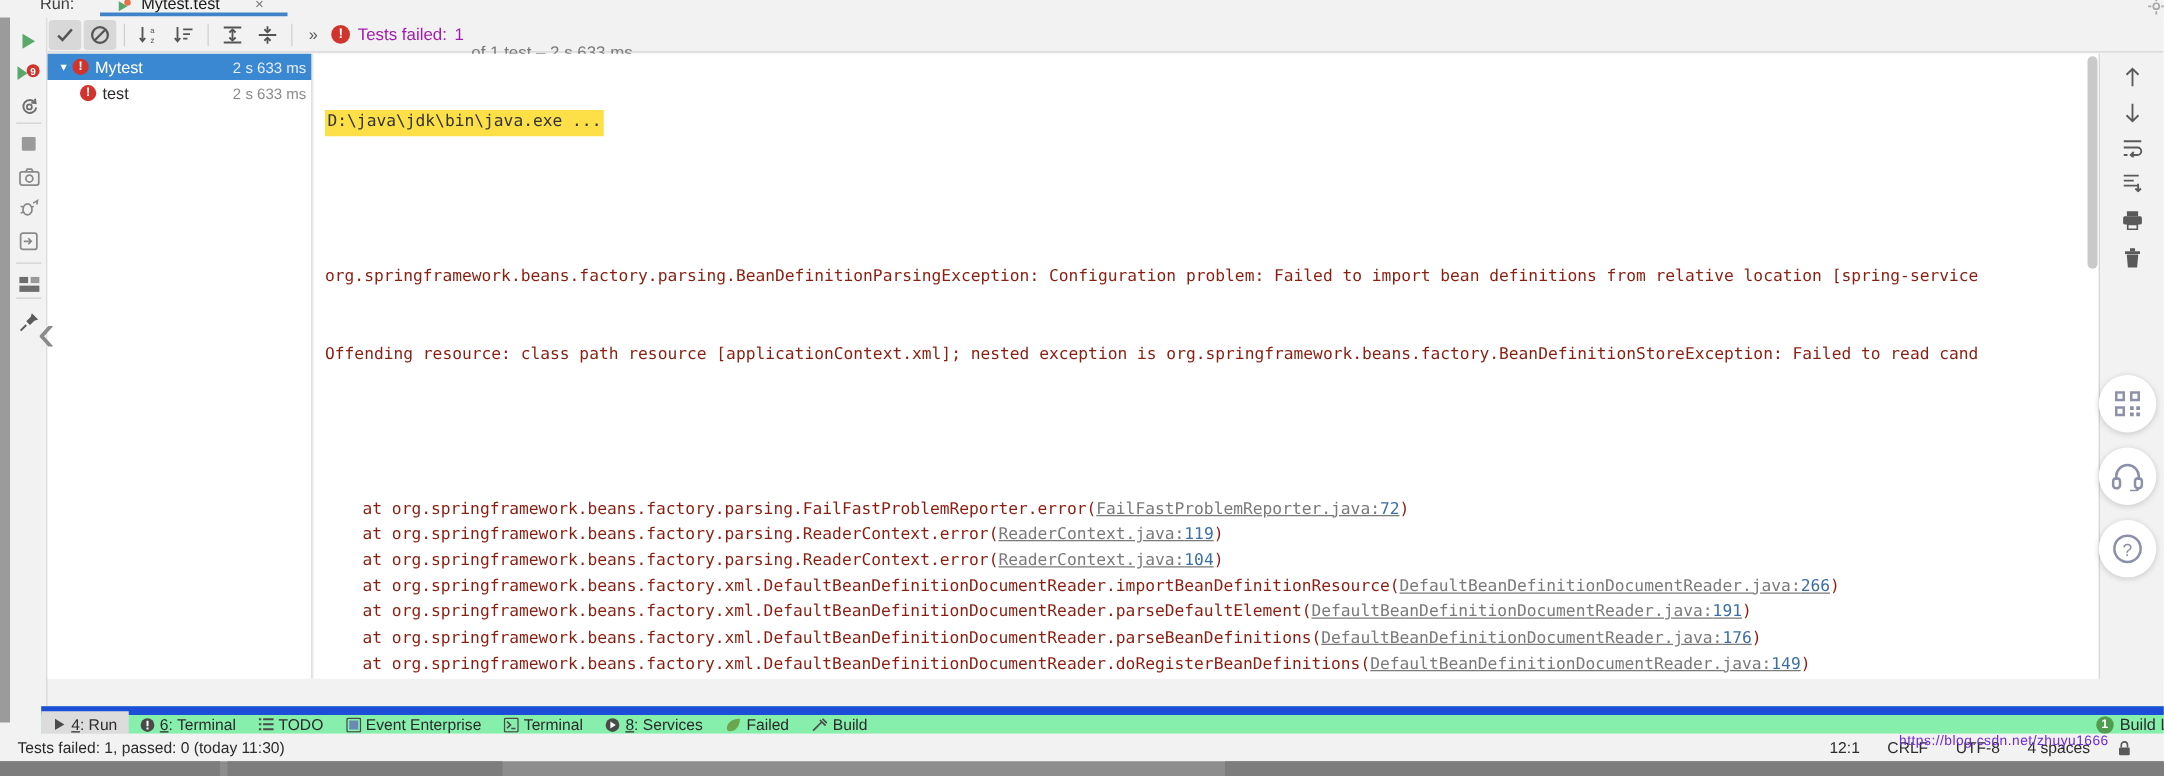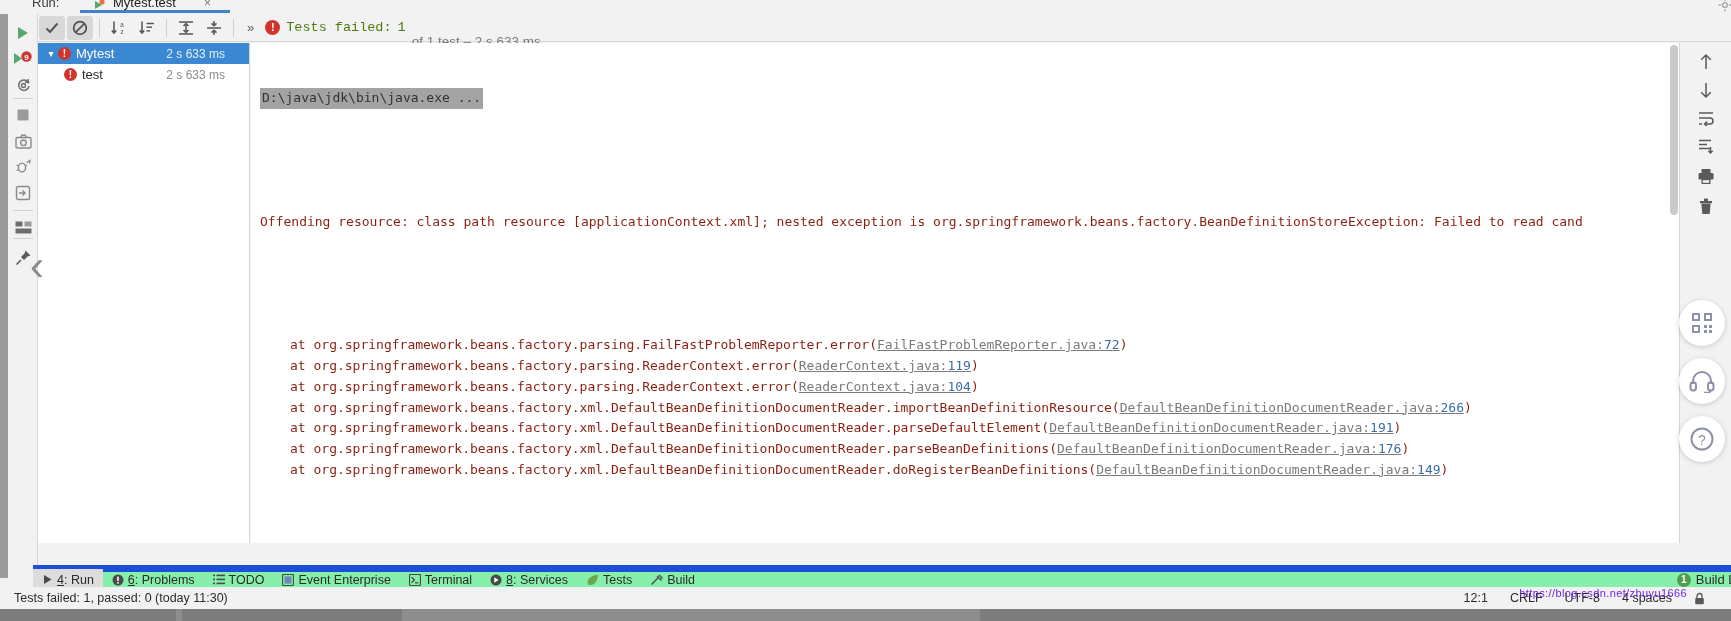--- a/index.html
+++ b/index.html
@@ -62,21 +62,21 @@
     display:flex;align-items:center;justify-content:center;
     border-radius:3px;
   }
   .tbtn.active{ background:#d8d8d8; }
   .tsep{ width:1px;height:18px;background:#cfcfcf;margin:0 5px; }
   .chev{ color:#5a5a5a; font-size:13px; padding:0 8px; letter-spacing:-1px;}
   .status{
     display:flex;align-items:center;gap:6px; margin-left:4px;
     font-size:13.5px;
   }
-  .status .red{ color:#4d7c0f;font-family:Liberation Mono, monospace; }
+  .status .red{ color:#a21caf; }
   .status .gray{ color:#7a7a7a;margin-top:28px; }
   .errdot{
     width:15px;height:15px;border-radius:50%;background:#d0342c;
     color:#fff;font-size:11px;font-weight:bold;
     display:flex;align-items:center;justify-content:center; line-height:1;
   }
 
   
   .tree{
     position:absolute; left:38px; top:43px; width:212px; bottom:78px;
@@ -87,33 +87,33 @@
     font-size:13px; padding-left:6px;
   }
   .trow.sel{ background:#3a87d2; color:#ffffff; }
   .trow .twist{ width:14px; text-align:center; font-size:10px; }
   .trow .fdot{
     width:13px;height:13px;border-radius:50%;background:#d0342c;color:#fff;
     font-size:10px;font-weight:bold;display:flex;align-items:center;justify-content:center;
     margin-right:5px; line-height:1;
   }
   .trow .tname{ flex:0 0 auto; }
-  .trow .ttime{ position:absolute; right:24px; font-size:12px; color:#8a8a8a; }
+  .trow .ttime{ position:absolute; right:4px; font-size:12px; color:#8a8a8a; }
   .trow.sel .ttime{ color:#e6eef8; }
 
   
   .console{
     position:absolute; left:251px; top:43px; right:52px; bottom:78px;
     background:#ffffff; overflow:hidden;
     font-family:"DejaVu Sans Mono","Liberation Mono", monospace;
     font-size:13px; line-height:20.7px;
     white-space:pre; color:#8a1f11;
   }
   .console .cmdline{
-    color:#333; background:#a3a3a3; display:inline-block; padding:0 2px;
+    color:#333; background:#fde047; display:inline-block; padding:0 2px;
     margin:4px 0 0 9px;
   }
   .cline{ padding-left:9px; }
   .cline.indent{ padding-left:39px; }
   .lnk{ color:#7a7a7a; text-decoration:underline; }
   .lnk .num{ color:#3a6ea5; }
   .paren{ color:#8a1f11; }
 
   
   .cscroll{
@@ -360,20 +360,21 @@
     <div class="trow" style="padding-left:26px">
       <span class="fdot">!</span>
       <span class="tname">test</span>
       <span class="ttime">2 s 633 ms</span>
     </div>
   </div>
 
   <div class="console">
     <div><span class="cmdline">D:\java\jdk\bin\java.exe ...</span></div>
     <div style="height:20px"></div>
+    <div class="cline">org.springframework.beans.factory.parsing.BeanDefinitionParsingException: Configuration problem: Failed to import bean definitions from relative location [spring-service</div>
     <div class="cline">Offending resource: class path resource [applicationContext.xml]; nested exception is org.springframework.beans.factory.BeanDefinitionStoreException: Failed to read cand</div>
     <div style="height:20px"></div>
     <div id="frames"><div class="cline indent"><span>at org.springframework.beans.factory.parsing.FailFastProblemReporter.error(</span><span class="lnk"><span>FailFastProblemReporter.java:</span><span class="num">72</span></span><span class="paren">)</span></div><div class="cline indent"><span>at org.springframework.beans.factory.parsing.ReaderContext.error(</span><span class="lnk"><span>ReaderContext.java:</span><span class="num">119</span></span><span class="paren">)</span></div><div class="cline indent"><span>at org.springframework.beans.factory.parsing.ReaderContext.error(</span><span class="lnk"><span>ReaderContext.java:</span><span class="num">104</span></span><span class="paren">)</span></div><div class="cline indent"><span>at org.springframework.beans.factory.xml.DefaultBeanDefinitionDocumentReader.importBeanDefinitionResource(</span><span class="lnk"><span>DefaultBeanDefinitionDocumentReader.java:</span><span class="num">266</span></span><span class="paren">)</span></div><div class="cline indent"><span>at org.springframework.beans.factory.xml.DefaultBeanDefinitionDocumentReader.parseDefaultElement(</span><span class="lnk"><span>DefaultBeanDefinitionDocumentReader.java:</span><span class="num">191</span></span><span class="paren">)</span></div><div class="cline indent"><span>at org.springframework.beans.factory.xml.DefaultBeanDefinitionDocumentReader.parseBeanDefinitions(</span><span class="lnk"><span>DefaultBeanDefinitionDocumentReader.java:</span><span class="num">176</span></span><span class="paren">)</span></div><div class="cline indent"><span>at org.springframework.beans.factory.xml.DefaultBeanDefinitionDocumentReader.doRegisterBeanDefinitions(</span><span class="lnk"><span>DefaultBeanDefinitionDocumentReader.java:</span><span class="num">149</span></span><span class="paren">)</span></div><div class="cline indent"></div></div>
   </div>
 
   <div class="cscroll">
     <div class="thumb"></div>
   </div>
 
   <div class="navchev" style="left:30px; top:245px;">‹</div>
@@ -465,21 +466,21 @@
           <path d="M2 1 L9.5 5.5 L2 10 Z" fill="#4a4a4a"></path>
         </svg>
       <span><span class="u">4</span><span>: Run</span></span>
     </div>
     <div class="twitem">
       <svg width="12" height="12" viewBox="0 0 12 12">
           <circle cx="6" cy="6" r="5.5" fill="#4a4a4a"></circle>
           <rect x="5.2" y="2.6" width="1.6" height="4.4" fill="#fff"></rect>
           <rect x="5.2" y="8" width="1.6" height="1.6" fill="#fff"></rect>
         </svg>
-      <span><span class="u">6</span><span>: Problems</span></span>
+      <span><span class="u">6</span><span>: Terminal</span></span>
     </div>
     <div class="twitem">
       <svg width="12" height="11" viewBox="0 0 12 11">
           <g fill="#4a4a4a">
             <rect x="0" y="0.6" width="2" height="1.6"></rect>
             <rect x="3.5" y="0.6" width="8.5" height="1.6"></rect>
             <rect x="0" y="4.6" width="2" height="1.6"></rect>
             <rect x="3.5" y="4.6" width="8.5" height="1.6"></rect>
             <rect x="0" y="8.6" width="2" height="1.6"></rect>
             <rect x="3.5" y="8.6" width="8.5" height="1.6"></rect>
@@ -506,21 +507,21 @@
       <svg width="12" height="12" viewBox="0 0 12 12">
           <circle cx="6" cy="6" r="5.5" fill="#4a4a4a"></circle>
           <path d="M4.3 3.2 L8.6 6 L4.3 8.8 Z" fill="#fff"></path>
         </svg>
       <span><span class="u">8</span><span>: Services</span></span>
     </div>
     <div class="twitem">
       <svg width="13" height="12" viewBox="0 0 13 12">
           <path d="M12 1 C7 1 1.5 3.5 1.5 8.5 C1.5 10 2.5 11 4 11 C9 11 12 6 12 1 Z" fill="#6aa84f"></path>
         </svg>
-      <span>Tests</span>
+      <span>Failed</span>
     </div>
     <div class="twitem">
       <svg width="13" height="12" viewBox="0 0 13 12">
           <path d="M1.5 10.5 L8 4 M7 2 L11.5 6.5 M9 1 L12.5 4.5" fill="none" stroke="#4a4a4a" stroke-width="1.4"></path>
         </svg>
       <span>Build</span>
     </div>
     <div class="right">
       <span class="greenbadge">1</span>
       <span>Build Log</span>

